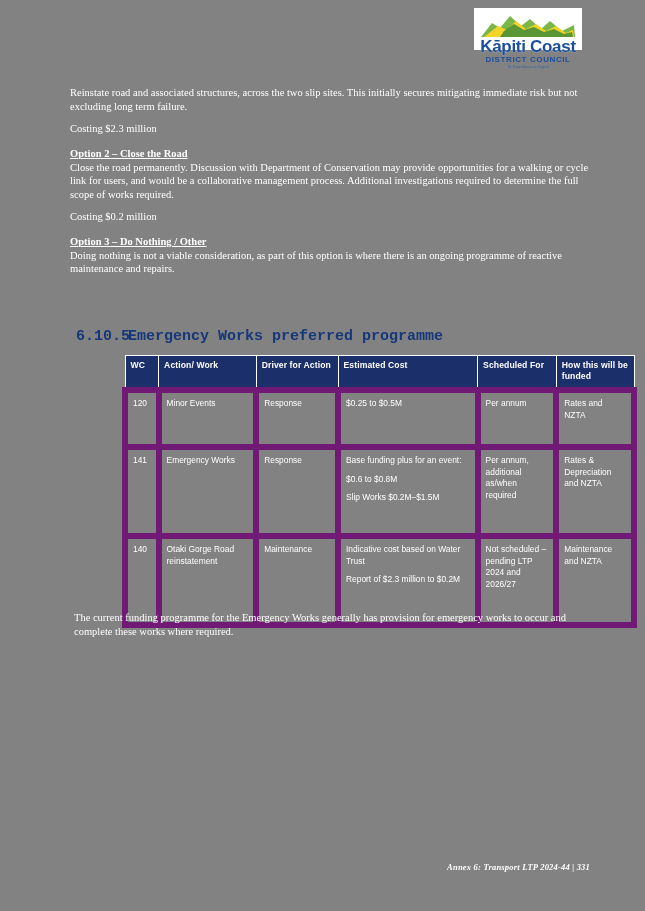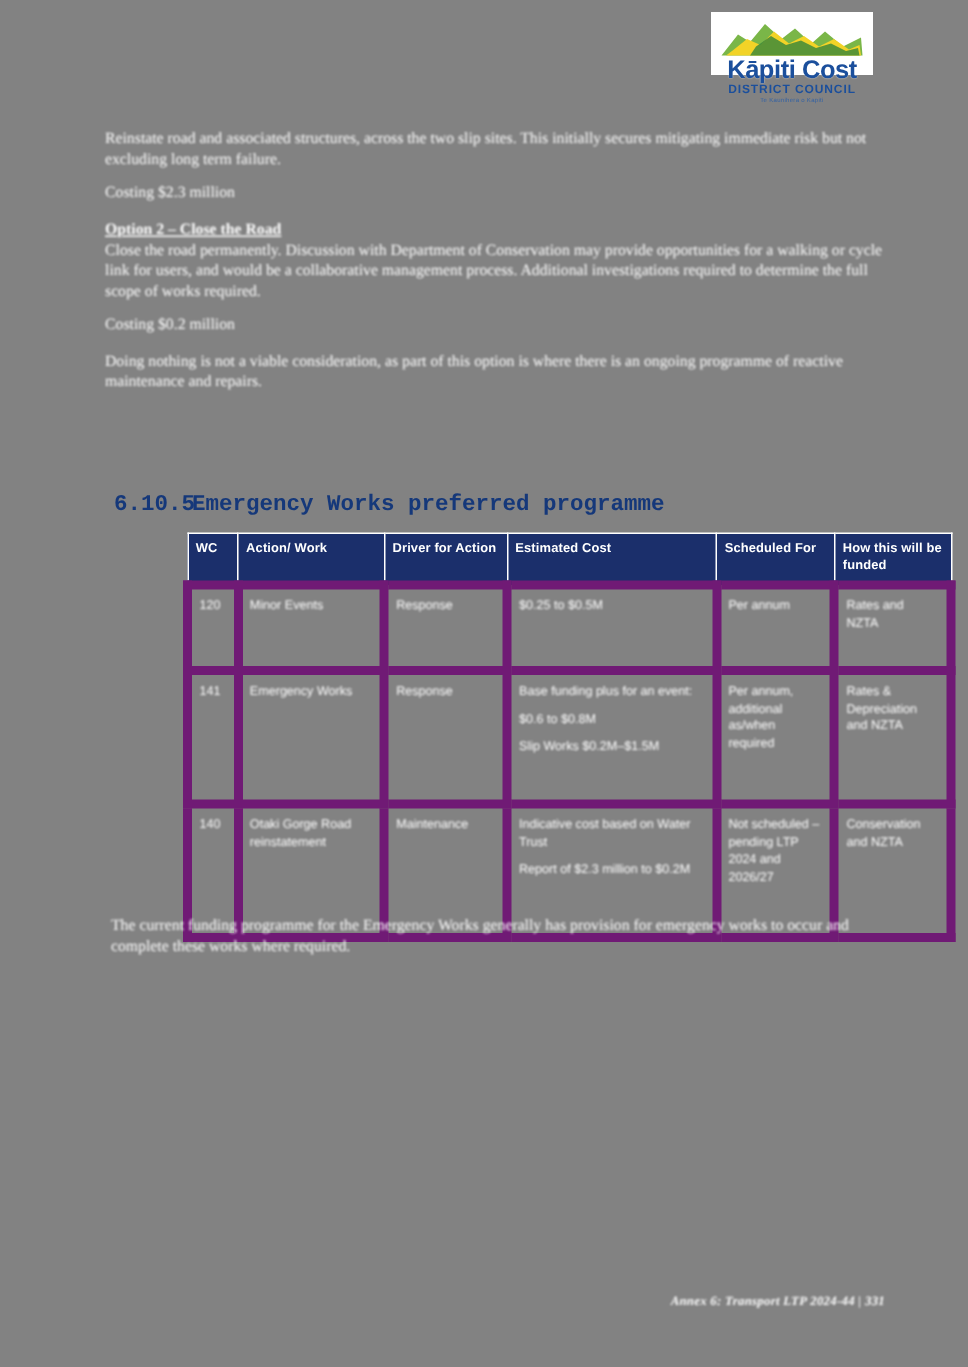--- a/index.html
+++ b/index.html
@@ -222,33 +222,34 @@
 
 <div class="page">
 
   <div class="logo-block">
     <div class="logo-white-card"></div>
     <svg class="logo-island" viewBox="0 0 100 30">
       <path d="M3 27 L14 13 L22 18 L32 6 L43 16 L52 9 L63 19 L72 11 L84 21 L96 15 L97 27 Z" fill="#7ab648"></path>
       <path d="M10 24 L20 16 L29 20 L38 11 L48 19 L58 14 L68 21 L78 16 L88 23 L95 20 L96 27 L6 27 Z" fill="#f2d327"></path>
       <path d="M26 21 L36 14 L46 20 L56 17 L66 22 L76 19 L86 24 L94 22 L95 27 L22 27 Z" fill="#3f8a3a" opacity="0.85"></path>
     </svg>
-    <div class="logo-name">Kāpiti Cost</div>
+    <div class="logo-name">Kāpiti Coast</div>
     <div class="logo-sub">DISTRICT COUNCIL</div>
     <div class="logo-tagline">Te Kaunihera o Kapiti</div>
   </div>
 
   <div class="body-area">
     <p class="para tight">Reinstate road and associated structures, across the two slip sites. This initially secures mitigating immediate risk but not excluding long term failure.</p>
     <p class="costing">Costing $2.3 million</p>
 
     <div class="opt-head">Option 2 – Close the Road</div>
     <p class="para tight">Close the road permanently. Discussion with Department of Conservation may provide opportunities for a walking or cycle link for users, and would be a collaborative management process. Additional investigations required to determine the full scope of works required.</p>
     <p class="costing">Costing $0.2 million</p>
 
+    <div class="opt-head">Option 3 – Do Nothing / Other</div>
     <p class="para">Doing nothing is not a viable consideration, as part of this option is where there is an ongoing programme of reactive maintenance and repairs.</p>
   </div>
 
   <div class="section-heading">
     <span class="num">6.10.5</span><span>Emergency Works preferred programme</span>
   </div>
 
   <div class="tbl-wrap">
     <table class="prog">
       <colgroup>
@@ -294,21 +295,21 @@
         </tr>
         <tr class="r3">
           <td>140</td>
           <td>Otaki Gorge Road reinstatement</td>
           <td>Maintenance</td>
           <td>
               <p>Indicative cost based on Water Trust</p>
               <p>Report of $2.3 million to $0.2M</p>
             </td>
           <td>Not scheduled – pending LTP 2024 and 2026/27</td>
-          <td>Conservation and NZTA</td>
+          <td>Maintenance and NZTA</td>
         </tr>
       </tbody>
     </table>
   </div>
 
   <div class="closing">The current funding programme for the Emergency Works generally has provision for emergency works to occur and complete these works where required.</div>
 
   <div class="footer">Annex 6: Transport LTP 2024-44  |  331</div>
 
 </div>

